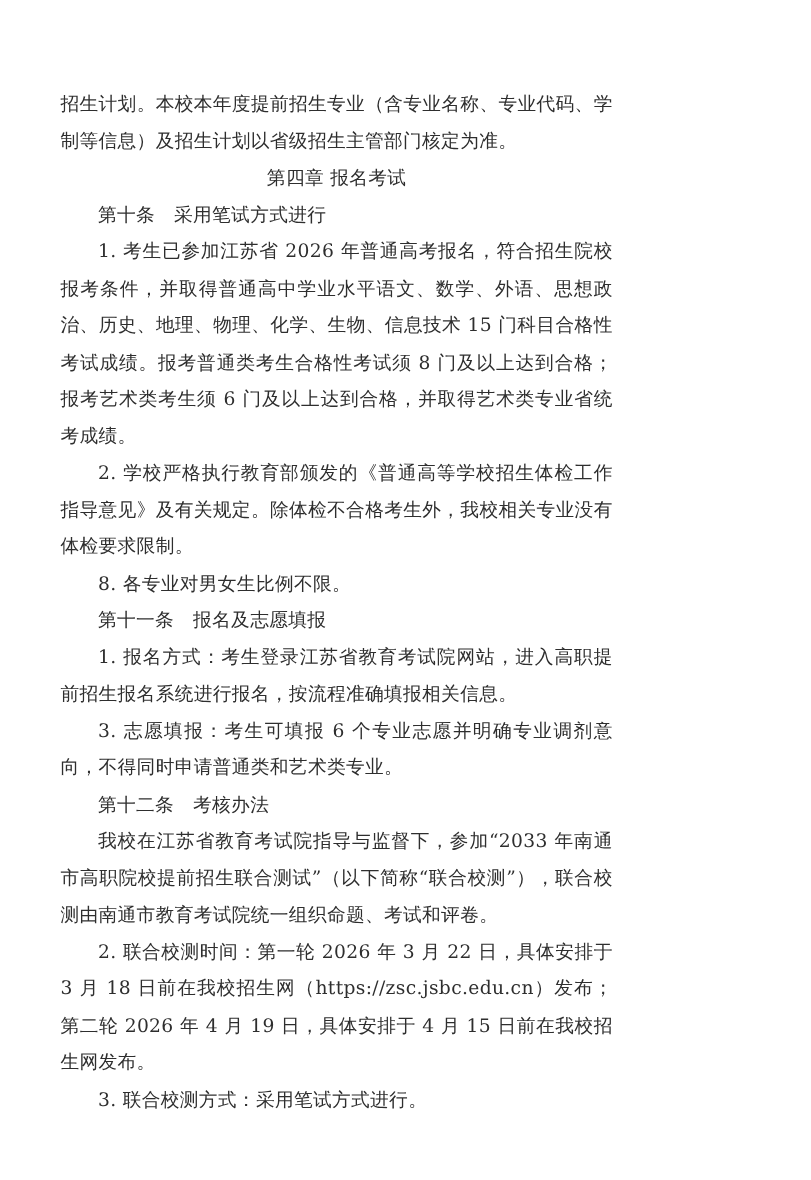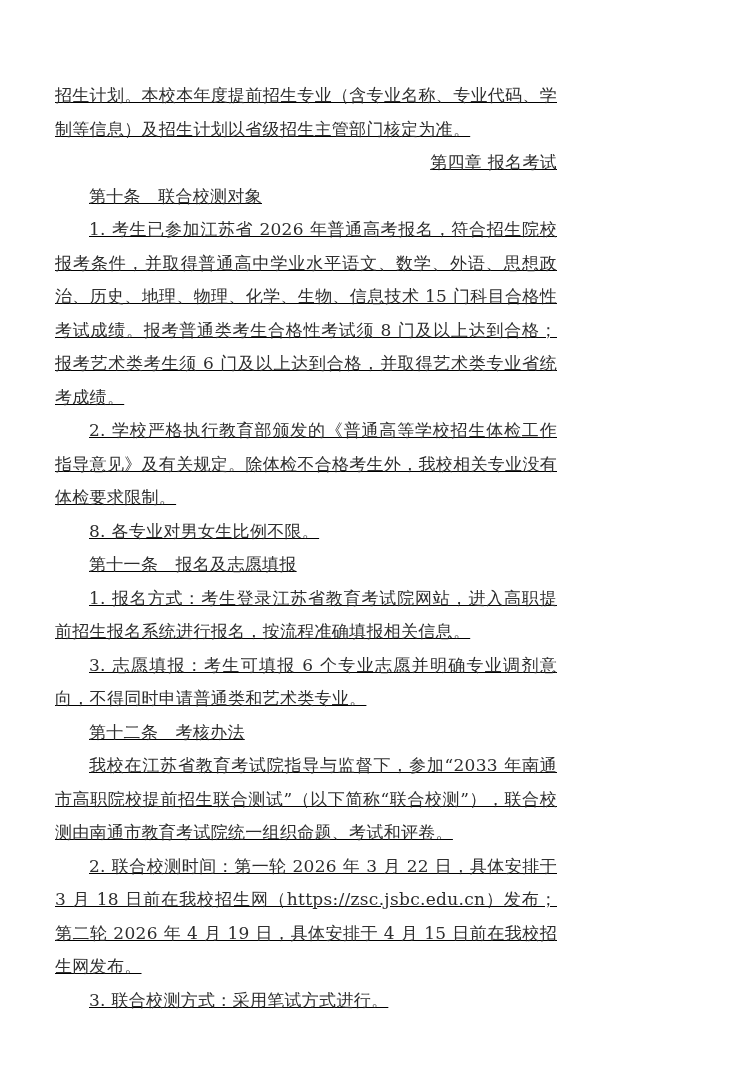--- a/index.html
+++ b/index.html
@@ -8,50 +8,49 @@
     width: 737px;
     height: 1073px;
     overflow: hidden;
     font-family: "DejaVu Serif", "Liberation Serif", serif;
   }
   .page {
     width: 611px;
     height: 1073px;
     background: #ffffff;
     padding: 79px 54px 0 55px;
-    text-decoration: underline;
   }
   .doc {
     width: 100%;
     color: #2e2e2e;
     font-size: 17px;
     line-height: 33.5px;
     text-align: justify;
     letter-spacing: 0.3px;
   }
   .doc p, .doc h2 {
     font-weight: normal;
     margin: 0;
   }
   .para { text-indent: 2em; }
   .cont { text-indent: 0; }
   .chapter {
-    text-align: right;
+    text-align: center;
     text-indent: 0;
     font-size: 17px;
   }
 </style>
 </head>
 <body>
 
 <div class="page">
   <div class="doc">
     <p class="cont">招生计划。本校本年度提前招生专业（含专业名称、专业代码、学制等信息）及招生计划以省级招生主管部门核定为准。</p>
     <h2 class="chapter">第四章 报名考试</h2>
-    <p class="para">第十条　联合校测对象</p>
+    <p class="para">第十条　采用笔试方式进行</p>
     <p class="para">1. 考生已参加江苏省 2026 年普通高考报名，符合招生院校报考条件，并取得普通高中学业水平语文、数学、外语、思想政治、历史、地理、物理、化学、生物、信息技术 15 门科目合格性考试成绩。报考普通类考生合格性考试须 8 门及以上达到合格；报考艺术类考生须 6 门及以上达到合格，并取得艺术类专业省统考成绩。</p>
     <p class="para">2. 学校严格执行教育部颁发的《普通高等学校招生体检工作指导意见》及有关规定。除体检不合格考生外，我校相关专业没有体检要求限制。</p>
     <p class="para">8. 各专业对男女生比例不限。</p>
     <p class="para">第十一条　报名及志愿填报</p>
     <p class="para">1. 报名方式：考生登录江苏省教育考试院网站，进入高职提前招生报名系统进行报名，按流程准确填报相关信息。</p>
     <p class="para">3. 志愿填报：考生可填报 6 个专业志愿并明确专业调剂意向，不得同时申请普通类和艺术类专业。</p>
     <p class="para">第十二条　考核办法</p>
     <p class="para">我校在江苏省教育考试院指导与监督下，参加“2033 年南通市高职院校提前招生联合测试”（以下简称“联合校测”），联合校测由南通市教育考试院统一组织命题、考试和评卷。</p>
     <p class="para">2. 联合校测时间：第一轮 2026 年 3 月 22 日，具体安排于 3 月 18 日前在我校招生网（https://zsc.jsbc.edu.cn）发布；第二轮 2026 年 4 月 19 日，具体安排于 4 月 15 日前在我校招生网发布。</p>
     <p class="para">3. 联合校测方式：采用笔试方式进行。</p>

